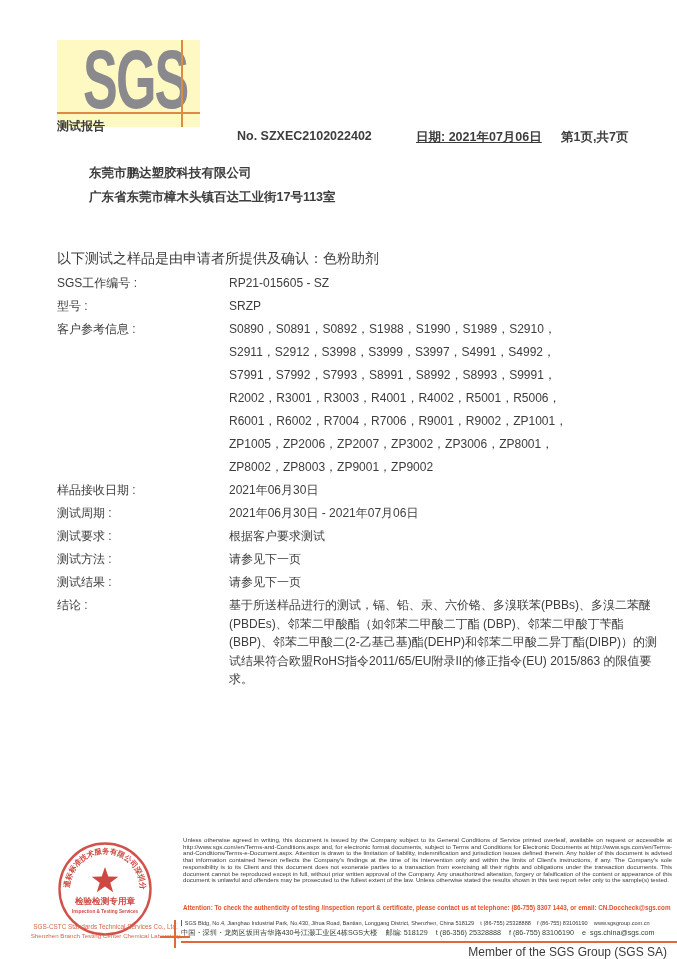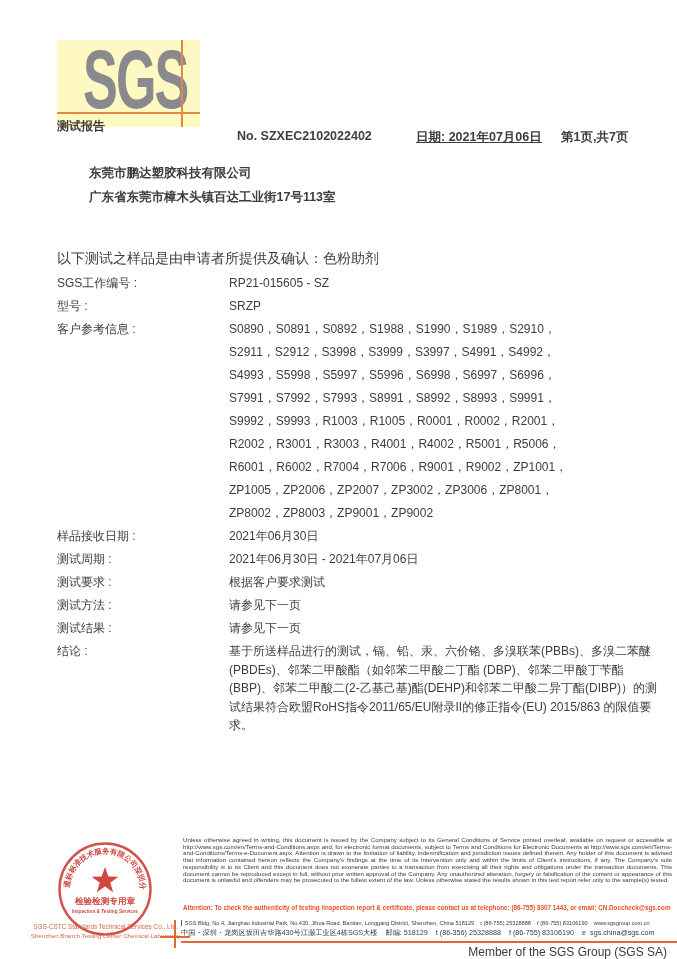--- a/index.html
+++ b/index.html
@@ -81,23 +81,21 @@
     </div>
     <div class="drow">
       <div class="dlabel">型号 :</div>
       <div class="dval">SRZP</div>
     </div>
     <div class="drow">
       <div class="dlabel">客户参考信息 :</div>
       <div class="dval">
         <div class="ref-line">S0890，S0891，S0892，S1988，S1990，S1989，S2910，</div>
         <div class="ref-line">S2911，S2912，S3998，S3999，S3997，S4991，S4992，</div>
-        <div class="ref-line">S4993，S5998，S5997，S5996，S6998，S6997，S6996，</div>
         <div class="ref-line">S7991，S7992，S7993，S8991，S8992，S8993，S9991，</div>
-        <div class="ref-line">S9992，S9993，R1003，R1005，R0001，R0002，R2001，</div>
         <div class="ref-line">R2002，R3001，R3003，R4001，R4002，R5001，R5006，</div>
         <div class="ref-line">R6001，R6002，R7004，R7006，R9001，R9002，ZP1001，</div>
         <div class="ref-line">ZP1005，ZP2006，ZP2007，ZP3002，ZP3006，ZP8001，</div>
         <div class="ref-line">ZP8002，ZP8003，ZP9001，ZP9002</div>
       </div>
     </div>
     <div class="drow">
       <div class="dlabel">样品接收日期 :</div>
       <div class="dval">2021年06月30日</div>
     </div>

